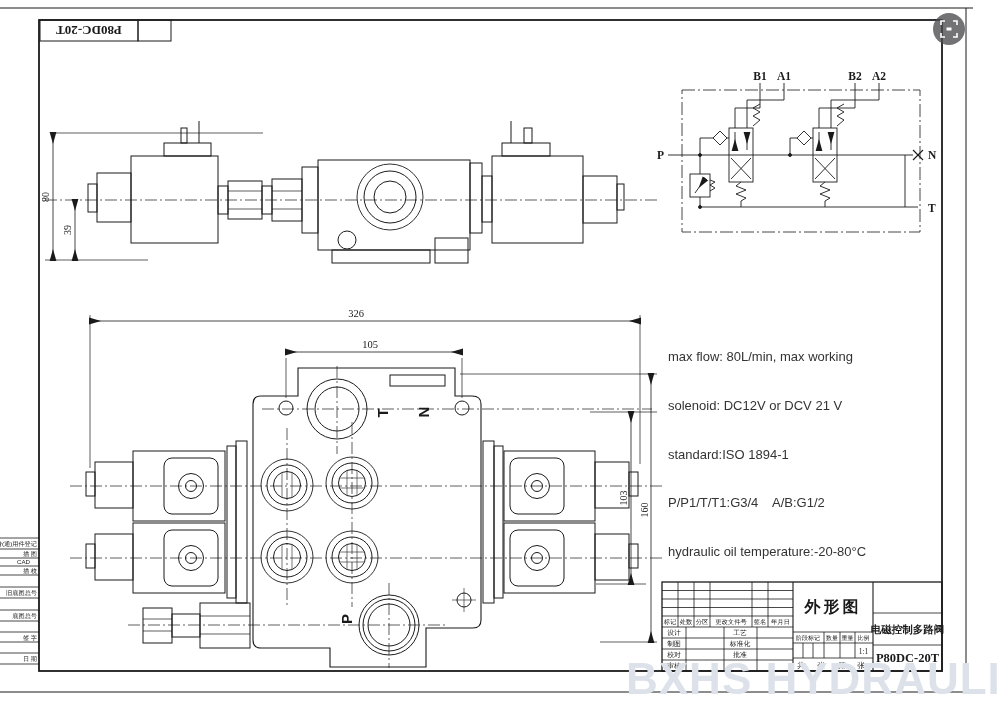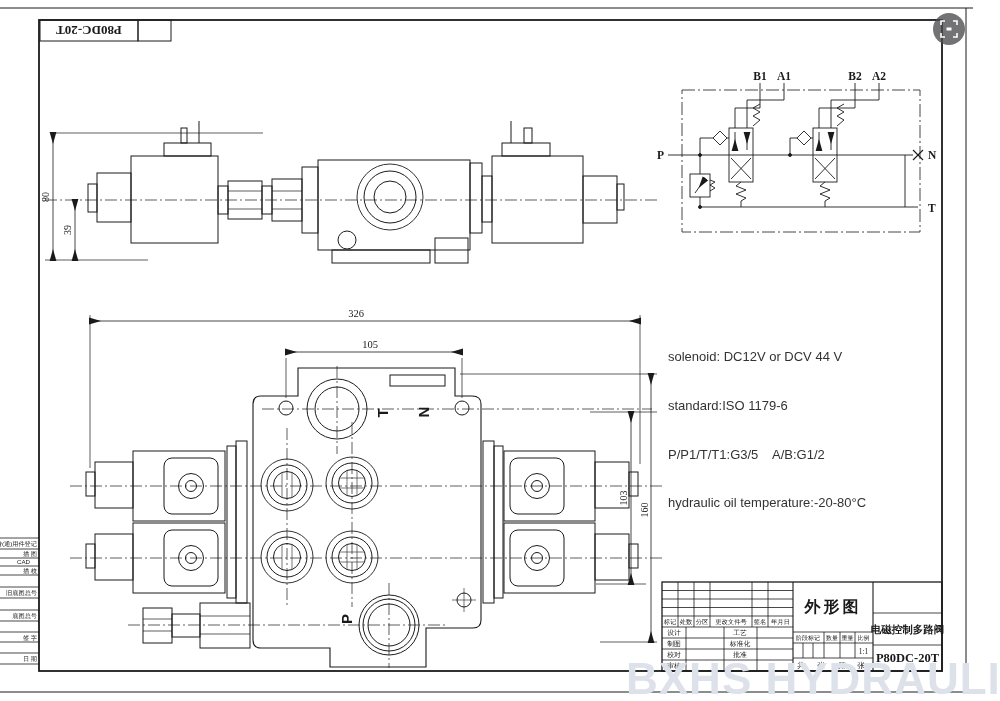--- a/index.html
+++ b/index.html
@@ -361,23 +361,24 @@
     <text x="37" y="572.5" text-anchor="end">描 校</text>
     <text x="37" y="594.5" text-anchor="end">旧底图总号</text>
     <text x="37" y="617.5" text-anchor="end">底图总号</text>
     <text x="37" y="639.5" text-anchor="end">签 字</text>
     <text x="37" y="661" text-anchor="end">日 期</text>
   </g>
 </svg>
 
 
 <div class="specs">
-  <div>solenoid: DC12V or DCV 44 V</div>
-  <div>standard:ISO 1179-6</div>
-  <div>P/P1/T/T1:G3/5    A/B:G1/2</div>
+  <div>max flow: 80L/min, max working</div>
+  <div>solenoid: DC12V or DCV 21 V</div>
+  <div>standard:ISO 1894-1</div>
+  <div>P/P1/T/T1:G3/4    A/B:G1/2</div>
   <div>hydraulic oil temperature:-20-80°C</div>
   
   
   
   
   
   
   
 </div>
 

